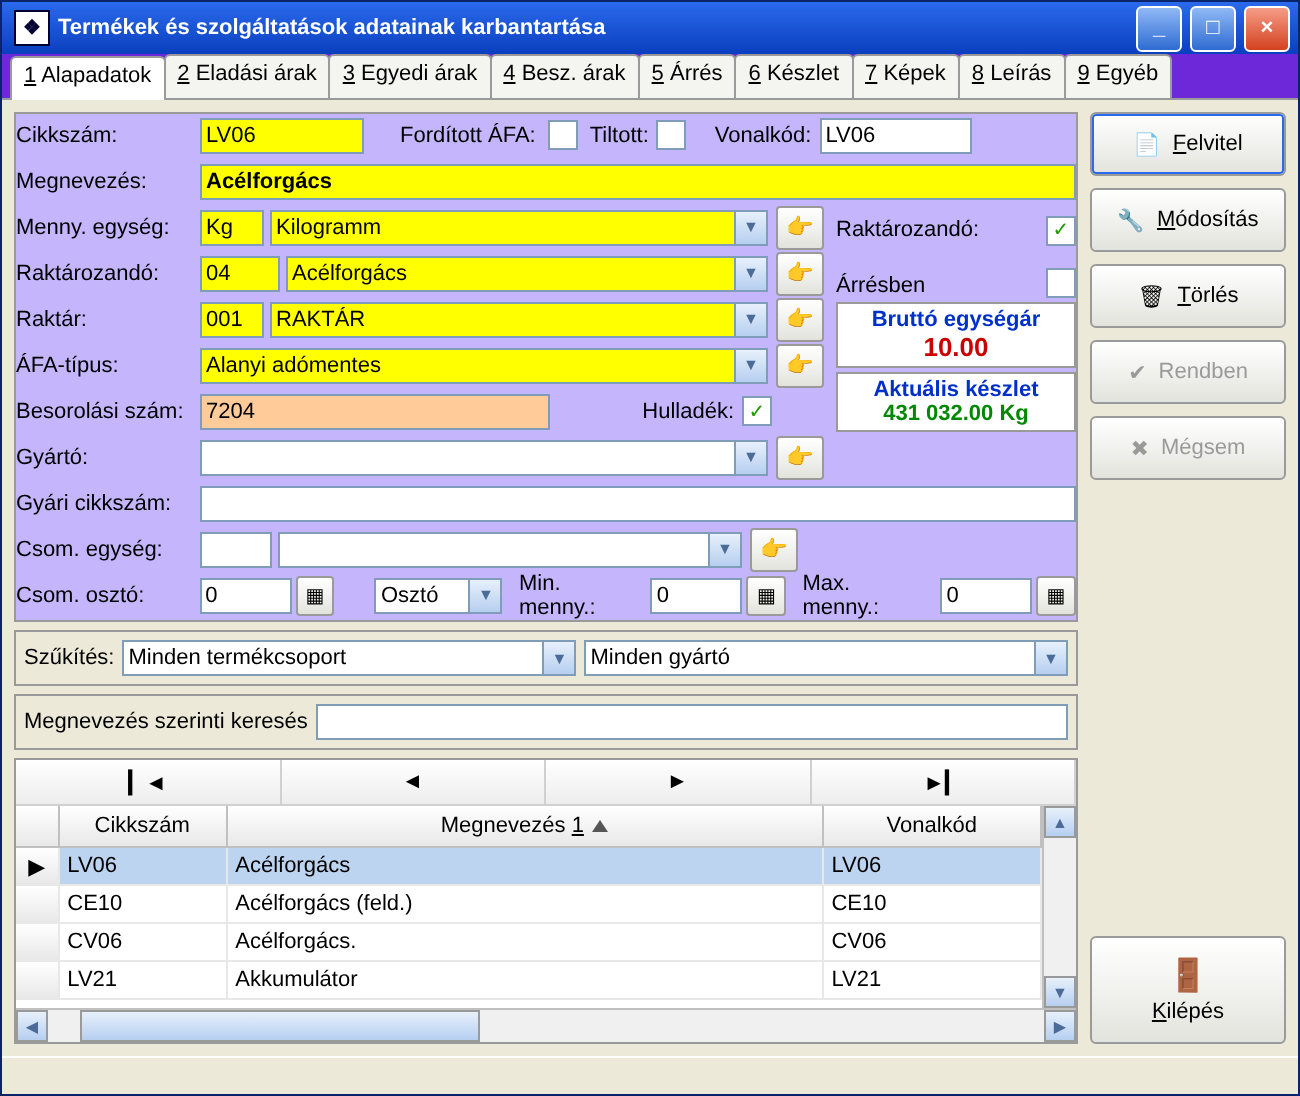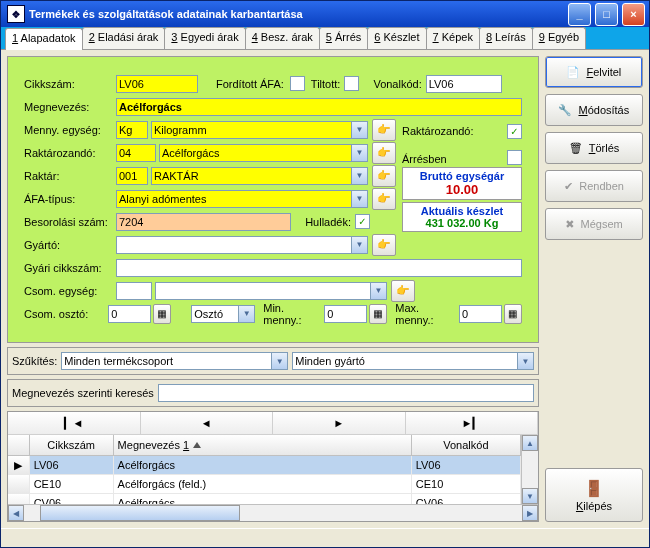--- a/index.html
+++ b/index.html
@@ -3,34 +3,34 @@
 <meta charset="utf-8">
 <style>
 html,body{margin:0;padding:0;font-family:Tahoma,Arial,sans-serif;font-size:11px;color:#000;background:#ece9d8}
 .window{width:650px;height:548px;box-sizing:border-box;background:#ece9d8;border:1px solid #0a246a;display:flex;flex-direction:column}
 .titlebar{height:26px;background:linear-gradient(to bottom,#2a6aec 0%,#0a3fbf 100%);display:flex;align-items:center;color:#fff;font-weight:bold;padding-left:6px}
 .titlebar .ticon{width:16px;height:16px;background:#fff;border:1px solid #003;margin-right:4px;display:flex;align-items:center;justify-content:center;color:#003;font-size:10px}
 .titlebar .title{flex:1}
 .titlebar .wbtn{width:21px;height:21px;margin:0 2px;border:1px solid #fff;border-radius:3px;display:flex;align-items:center;justify-content:center;font-weight:bold;font-family:Arial}
 .titlebar .min,.titlebar .max{background:linear-gradient(#8fb9f5,#2e6bd2);color:#fff}
 .titlebar .close{background:linear-gradient(#f59d86,#d44120);color:#fff;margin-right:4px}
-.tabbar{height:22px;background:#0ea5e9;border-bottom:1px solid #9a9a9a;display:flex;padding-left:4px}
+.tabbar{height:22px;background:#6d28d9;border-bottom:1px solid #9a9a9a;display:flex;padding-left:4px}
 .tab{padding:3px 6px 0 6px;border:1px solid #9a9a9a;border-bottom:none;margin-right:-1px;background:#f4f4f0;border-radius:3px 3px 0 0;cursor:default;white-space:nowrap}
 .tab.active{background:#fff;position:relative;top:1px;padding-bottom:1px}
 .tab u{text-decoration:underline}
 .client{flex:1;display:flex;padding:6px;gap:6px;min-height:0}
 .main{width:532px;display:flex;flex-direction:column;gap:4px;min-height:0}
 .side{flex:1;display:flex;flex-direction:column;gap:6px}
 .sbtn{height:30px;border:1px solid #9a9a9a;border-radius:3px;background:linear-gradient(#fff,#e3e3dd);display:flex;align-items:center;justify-content:center;gap:6px;cursor:default}
 .sbtn.disabled{color:#9a9a9a}
 .sbtn .bicon{display:inline-block}
 .sbtn.default{box-shadow:0 0 0 1px #2a6aec inset}
 .sbtn u{text-decoration:underline}
 .exitbtn{height:52px;margin-top:auto;border:1px solid #9a9a9a;border-radius:3px;background:linear-gradient(#fff,#e3e3dd);display:flex;flex-direction:column;align-items:center;justify-content:center;gap:2px}
-.formpanel{border:1px solid #9a9a9a;background:#bef264;padding:16px}
+.formpanel{border:1px solid #9a9a9a;background:#c4b5fd;padding:0}
 .row{display:flex;align-items:center;height:21px;margin-bottom:2px}
 .lbl{width:92px}
 .inp{height:18px;border:1px solid #7f9db9;background:#fff;padding:0 2px;box-sizing:border-box;line-height:16px;overflow:hidden}
 .ylw{background:#ffff00!important}
 .orng{background:#ffcc99!important}
 .ddwrap{display:flex}
 .ddbtn{width:16px;height:18px;border:1px solid #7f9db9;border-left:none;background:linear-gradient(#e7f0fb,#b6cff0);display:flex;align-items:center;justify-content:center;box-sizing:border-box;font-size:8px;color:#4b6b99}
 .lookupbtn{width:22px;height:20px;border:1px solid #9a9a9a;border-radius:2px;background:linear-gradient(#fff,#e3e3dd);margin-left:4px;display:flex;align-items:center;justify-content:center}
 .chk{width:13px;height:13px;border:1px solid #7f9db9;background:#fff;display:inline-flex;align-items:center;justify-content:center;font-size:10px;color:#219a00}
 .infobox{border:1px solid #9a9a9a;background:#fff;width:120px;box-sizing:border-box;padding:2px;text-align:center;font-size:11px}
@@ -245,21 +245,21 @@
           <div class="navbtn">▎◄</div>
           <div class="navbtn">◄</div>
           <div class="navbtn">►</div>
           <div class="navbtn">►▎</div>
         </div>
         <div class="grid">
           <div class="gridinner">
             <div class="gh">
               <div class="c c0"></div>
               <div class="c c1" style="justify-content:center">Cikkszám</div>
-              <div class="c c2" style="justify-content:flex-start"><span>Megnevezés</span>&nbsp;<span style="text-decoration:underline">1</span><span class="sorticon"></span></div>
+              <div class="c c2" style="justify-content:center"><span>Megnevezés</span>&nbsp;<span style="text-decoration:underline">1</span><span class="sorticon"></span></div>
               <div class="c c3" style="justify-content:center">Vonalkód</div>
             </div>
             <div id="gridbody">
                 <div class="gr sel">
                   <div class="c c0">▶</div>
                   <div class="c c1">LV06</div>
                   <div class="c c2">Acélforgács</div>
                   <div class="c c3">LV06</div>
                 </div>
                 <div class="gr">

